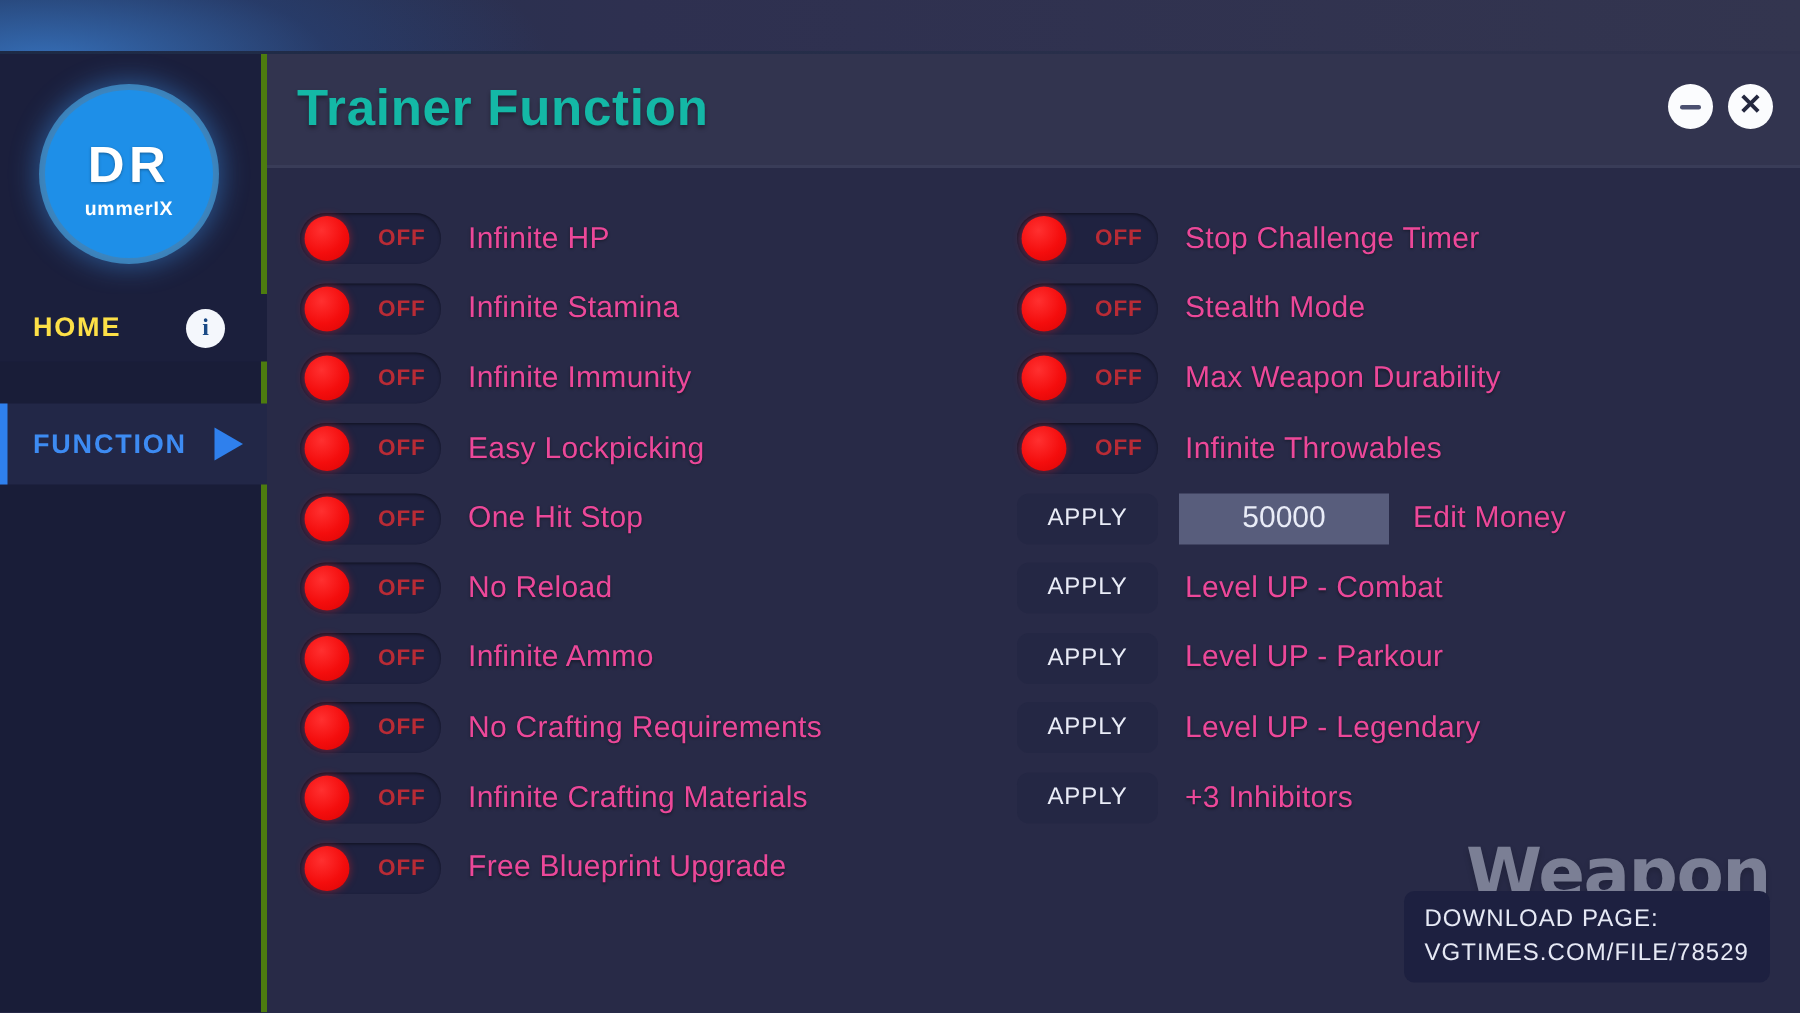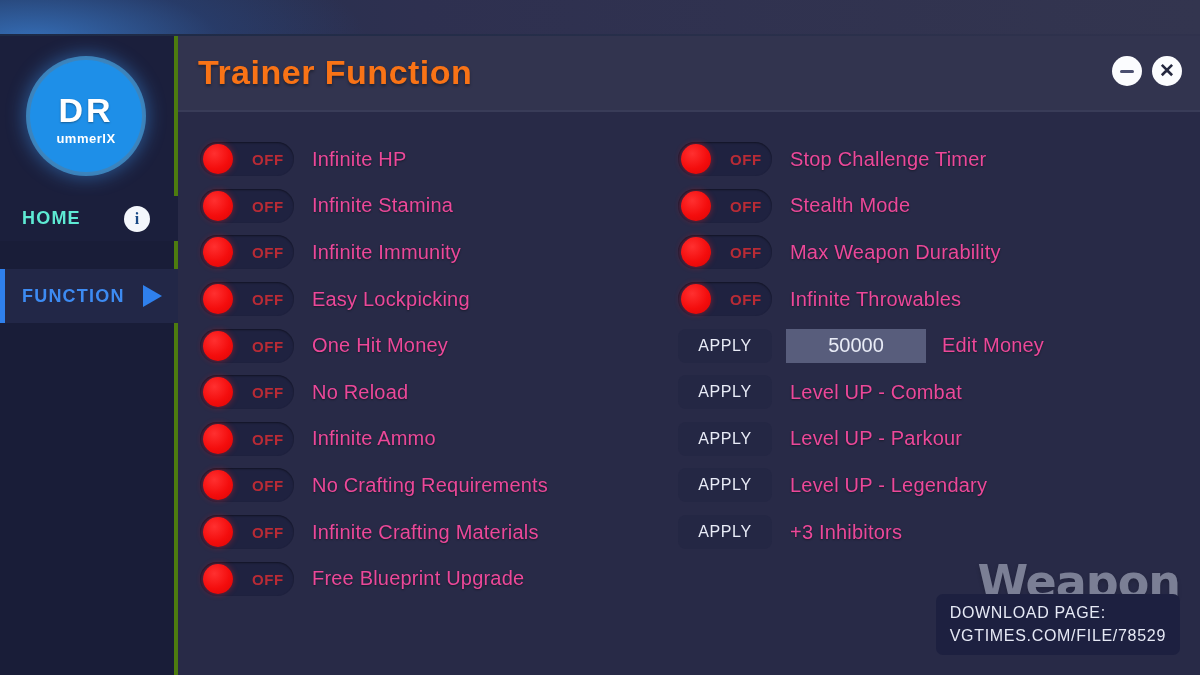--- a/index.html
+++ b/index.html
@@ -56,21 +56,21 @@
     color: #ffffff; font-size: 13px; font-weight: bold;
     letter-spacing: 0.5px; line-height: 1; margin-top: 5px;
   }
 
   .nav-home {
     position: absolute; left: 0; top: 160px; width: 178px; height: 45px;
     display: flex; align-items: center;
     background: #1b1f3c;
   }
   .nav-home-label {
-    color: #5eead4; font-size: 18px; font-weight: bold;
+    color: #fde047; font-size: 18px; font-weight: bold;
     letter-spacing: 1.2px; margin-left: 22px;
   }
   .info-icon {
     position: absolute; left: 124px; top: 10px;
     width: 26px; height: 26px; border-radius: 50%;
     background: #f4f7fc;
     display: flex; align-items: center; justify-content: center;
     color: #1a4a86; font-size: 16px; font-weight: bold;
     font-family: "Liberation Serif", serif;
   }
@@ -111,21 +111,21 @@
     position: absolute; left: 178px; top: 36px;
     width: 1022px; height: 76px;
     background: #32344f;
   }
   .header:after{
     content:""; position:absolute; left:0; bottom:0; width:100%; height:2px;
     background:#393c58;
   }
   .title {
     position: absolute; left: 20px; top: 17px;
-    color: #f97316; font-size: 34px; font-weight: bold;
+    color: #14b8a6; font-size: 34px; font-weight: bold;
     letter-spacing: 0.5px;
     text-shadow: 0 2px 3px rgba(0,0,0,0.35);
   }
   .win-btns { position: absolute; right: 18px; top: 20px; display: flex; gap: 10px; }
   .win-btn {
     width: 30px; height: 30px; border-radius: 50%;
     background: #fbfcfe;
     display: flex; align-items: center; justify-content: center;
   }
   .win-dash { width: 14px; height: 3px; border-radius: 2px; background: #4b5070; }
@@ -278,21 +278,21 @@
             <span class="knob"></span>
             <span class="off-text">OFF</span>
           </div>
           <div class="row-label">Easy Lockpicking</div>
         </div>
         <div class="row">
           <div class="toggle">
             <span class="knob"></span>
             <span class="off-text">OFF</span>
           </div>
-          <div class="row-label">One Hit Money</div>
+          <div class="row-label">One Hit Stop</div>
         </div>
         <div class="row">
           <div class="toggle">
             <span class="knob"></span>
             <span class="off-text">OFF</span>
           </div>
           <div class="row-label">No Reload</div>
         </div>
         <div class="row">
           <div class="toggle">

